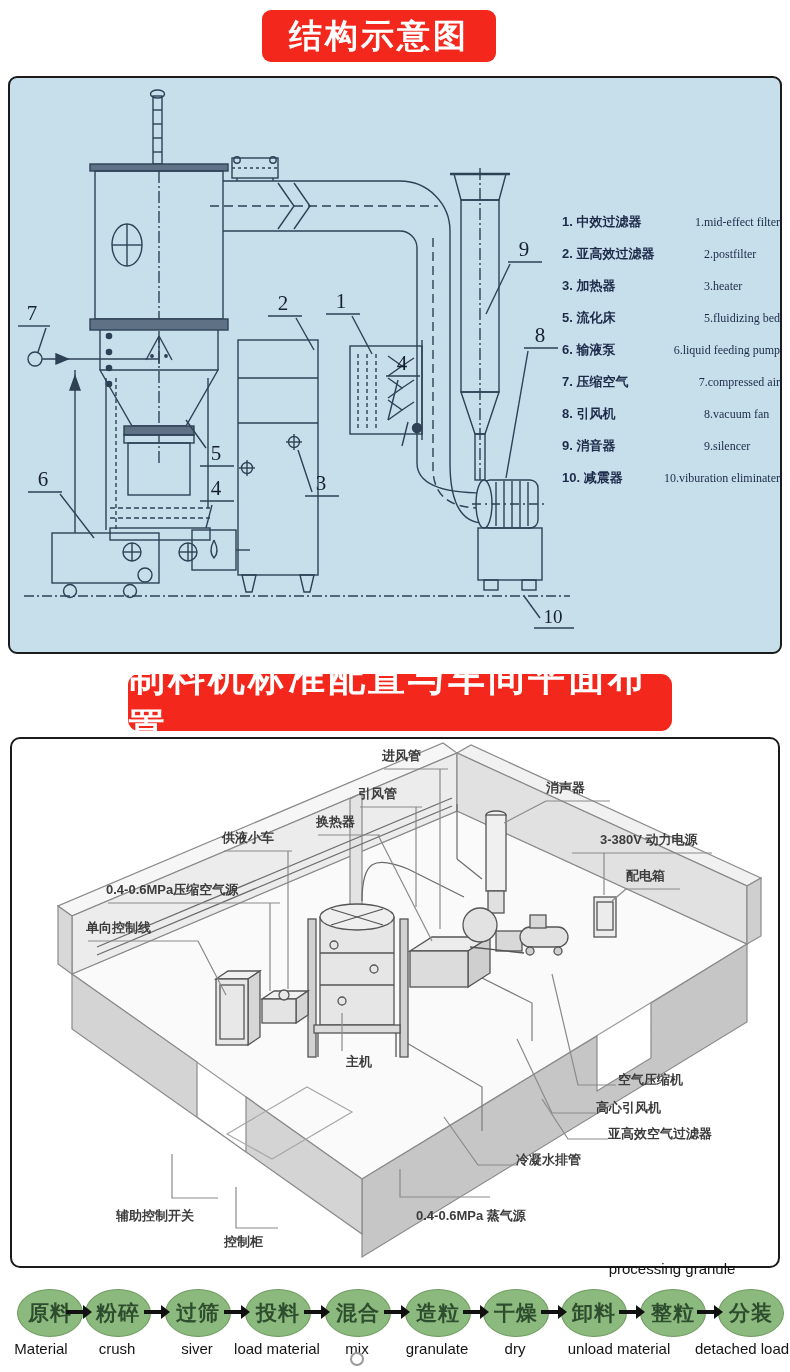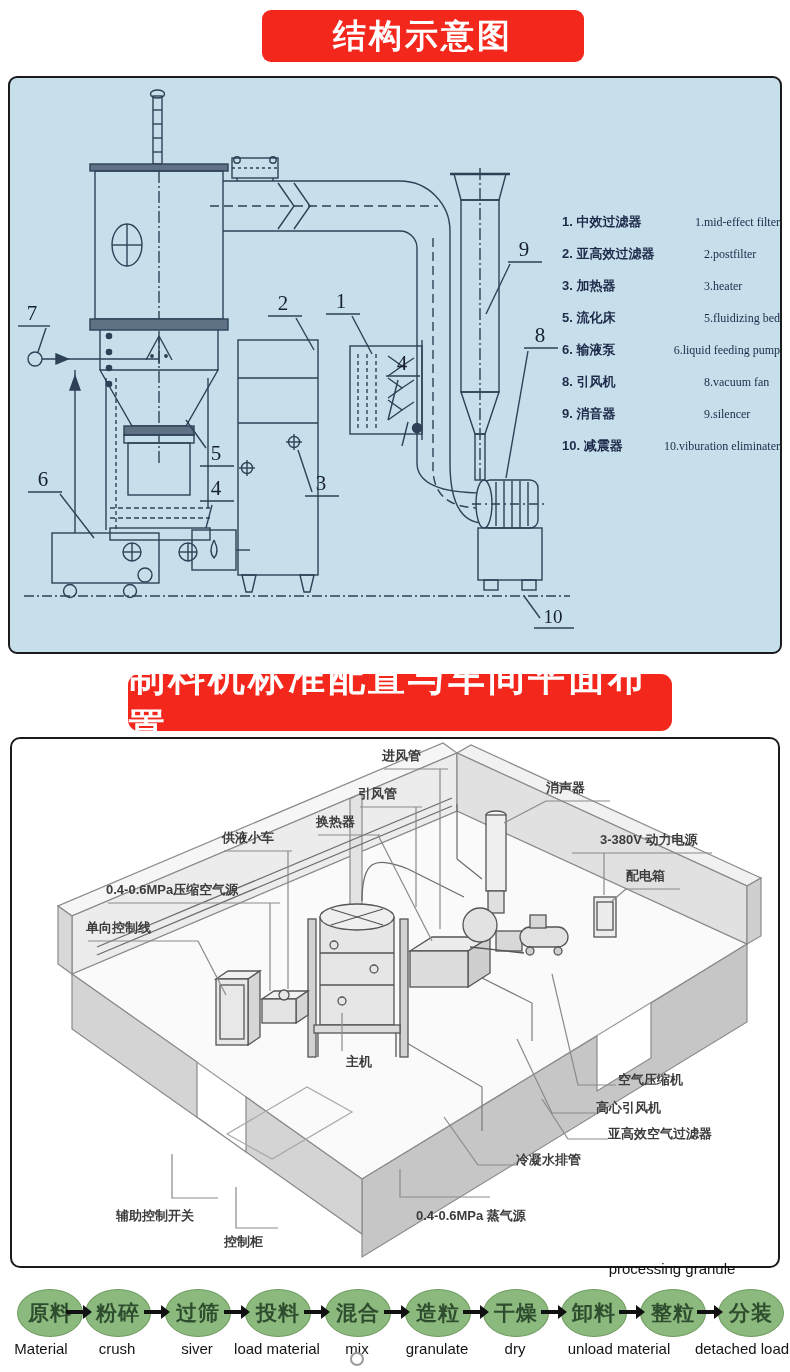--- a/index.html
+++ b/index.html
@@ -1,20 +1,20 @@
 <!DOCTYPE html>
 <html><head>
 <meta charset="utf-8">
 <style>
   html,body{margin:0;padding:0;background:#fff;}
   .page{position:relative;width:790px;height:1372px;background:#fff;overflow:hidden;
         font-family:"Liberation Sans",sans-serif;}
   .banner{position:absolute;background:#f3271c;color:#fff;font-weight:bold;
           display:flex;align-items:center;justify-content:center;letter-spacing:3px;}
-  .banner1{left:262px;top:10px;width:322px;height:52px;border-radius:9px;font-size:33px;}
+  .banner1{left:262px;top:10px;width:234px;height:52px;border-radius:9px;font-size:33px;}
   .banner2{left:128px;top:674px;width:544px;height:57px;border-radius:11px;font-size:37px;}
   .panel{position:absolute;border:2px solid #1b1b1b;box-sizing:border-box;}
   .panel1{left:8px;top:76px;width:774px;height:578px;background:#c7dfeb;border-radius:9px;}
   .panel2{left:10px;top:737px;width:770px;height:531px;background:#fff;border-radius:10px;}
   .panel svg{position:absolute;left:0;top:0;}
   .parts{position:absolute;left:552px;top:128px;width:218px;}
   .prow{display:flex;height:32px;align-items:center;gap:38px;}
   .prow .zh{width:104px;font-size:13px;font-weight:bold;color:#1d2a4a;white-space:nowrap;}
   .prow .en{font-size:12px;font-family:"Liberation Serif",serif;color:#1d2a4a;white-space:nowrap;text-align:center;}
   .ws{position:absolute;font-size:13px;font-weight:bold;color:#3c3c3c;white-space:nowrap;}
@@ -220,20 +220,24 @@
           <span class="zh">3. 加热器</span>
           <span class="en">3.heater</span>
         </div>
       <div class="prow">
           <span class="zh">5. 流化床</span>
           <span class="en">5.fluidizing bed</span>
         </div>
       <div class="prow">
           <span class="zh">6. 输液泵</span>
           <span class="en">6.liquid feeding pump</span>
+        </div>
+      <div class="prow">
+          <span class="zh">7. 压缩空气</span>
+          <span class="en">7.compressed air</span>
         </div>
       <div class="prow">
           <span class="zh">8. 引风机</span>
           <span class="en">8.vacuum fan</span>
         </div>
       <div class="prow">
           <span class="zh">9. 消音器</span>
           <span class="en">9.silencer</span>
         </div>
       <div class="prow">

